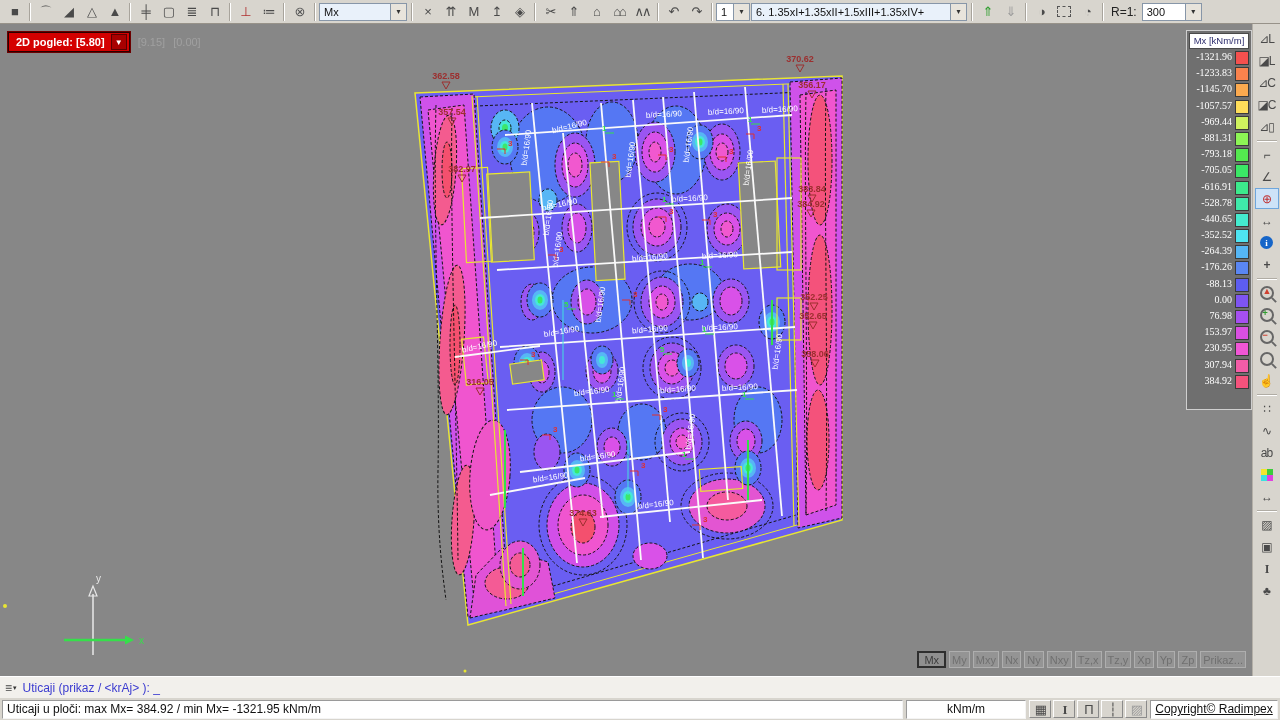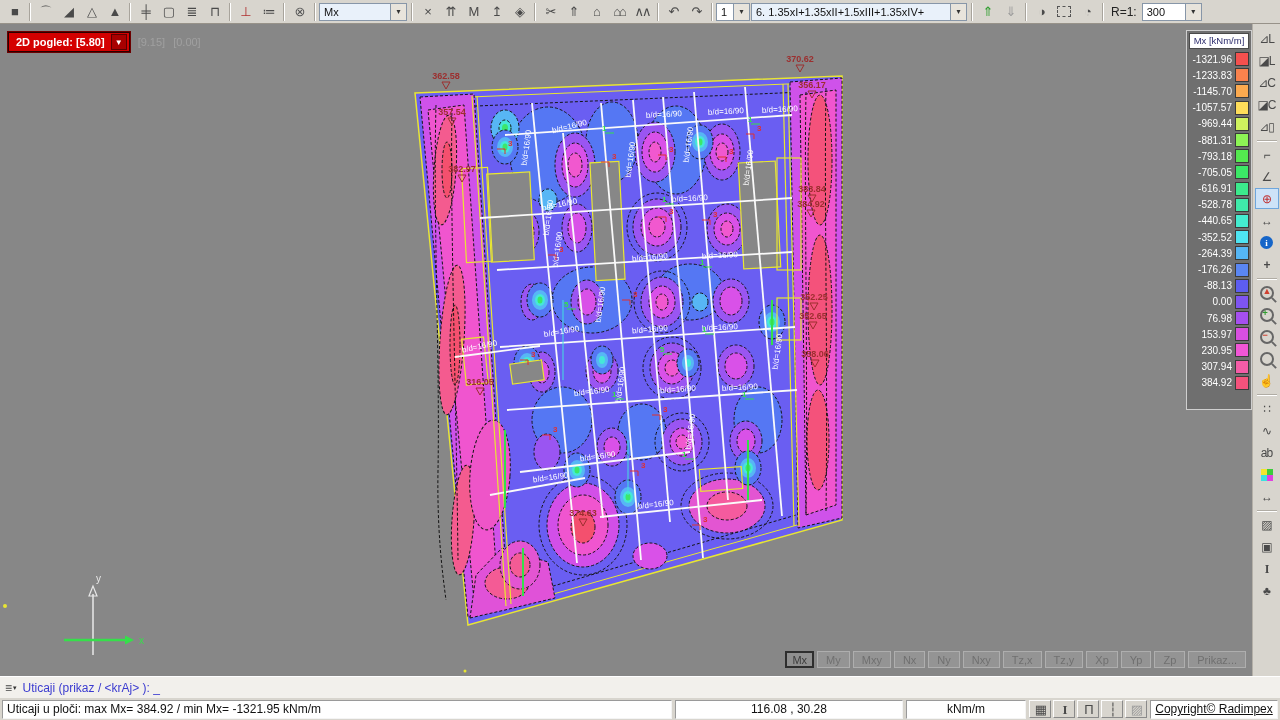--- a/index.html
+++ b/index.html
@@ -26,26 +26,26 @@
   .pill-active{background:#d40000;border:1px solid #2a0000;outline:1px solid #6b0000;color:#fff;
     font-weight:bold;font-size:11px;height:18px;display:flex;align-items:center;padding:0 2px 0 7px;gap:6px;}
   .pill-caret{background:#a80000;border:1px solid #5a0000;width:14px;height:14px;display:flex;
     align-items:center;justify-content:center;color:#fff;font-size:8px;}
   .pill{color:#a0a0a0;font-weight:normal;font-size:11px;}
   
   .legend{position:absolute;left:1186px;top:6px;width:66px;height:380px;background:#6f6f6f;
     border:1px solid #cfcfcf;padding:2px;box-sizing:border-box;}
   .legend-title{background:#fff;color:#2e2e6e;font-size:9.5px;text-align:center;height:14px;
     line-height:14px;margin-bottom:2px;border:1px solid #4a4a4a;white-space:nowrap;overflow:hidden;}
-  .legend-row{display:flex;align-items:center;justify-content:flex-end;height:16.2px;gap:3px;}
+  .legend-row{display:flex;align-items:flex-start;justify-content:flex-end;height:16.2px;gap:3px;font-family:Liberation Serif, serif;}
   .legend-val{color:#fff;font-size:10px;text-align:right;flex:1;white-space:nowrap;}
   .legend-swatch{width:12px;height:12px;border:1px solid #3a3a3a;flex:none;}
   
   .result-row{position:absolute;top:627px;right:6px;display:flex;gap:3px;}
-  .res-btn{height:17px;padding:0 8px;background:#949494;border:1px solid #aeaeae;color:#707070;
+  .res-btn{height:17px;padding:0 2px;background:#949494;border:1px solid #aeaeae;color:#707070;
     font-size:11px;display:flex;align-items:center;cursor:default;}
   .res-btn.active{border:2px solid #2e2e2e;color:#3c3c3c;padding:0 5px;background:#8f8f8f;}
   
   .right-rail{position:absolute;top:24px;right:0;width:28px;height:652px;background:#d8d5ce;
     border-left:1px solid #b4b0a8;display:flex;flex-direction:column;align-items:center;
     padding-top:4px;box-sizing:border-box;gap:1px;}
   .rail-btn{width:24px;height:21px;display:flex;align-items:center;justify-content:center;
     background:transparent;border:1px solid transparent;padding:0;flex:none;cursor:default;}
   .rail-btn .tb-glyph{font-size:12px;letter-spacing:-1px;}
   .rail-btn.selected{background:#cde3f8;border:1px solid #6ea6dc;}
@@ -756,21 +756,20 @@
     </button>
   </div>
 
 <div class="cmdline">
   <span class="cmd-icon">≡<span class="cmd-caret">▾</span></span>
   <span class="cmd-text">Uticaji (prikaz / &lt;krAj&gt; ): _</span>
 </div>
 
 <div class="statusbar">
   <div class="sb-field sb-msg">Uticaji u ploči: max Mx= 384.92 / min Mx= -1321.95 kNm/m</div>
-  <div class="sb-field sb-coords">116.08 , 30.28</div>
   <div class="sb-field sb-units">kNm/m</div>
   <div style="display:flex;gap:2px;">
       <button class="sb-btn">
         <span class="tb-glyph">▦</span>
       </button>
       <button class="sb-btn">
         <span class="tb-glyph" style="font-weight: bold; font-family: &quot;Liberation Serif&quot;, serif;">I</span>
       </button>
       <button class="sb-btn">
         <span class="tb-glyph">Π</span>

